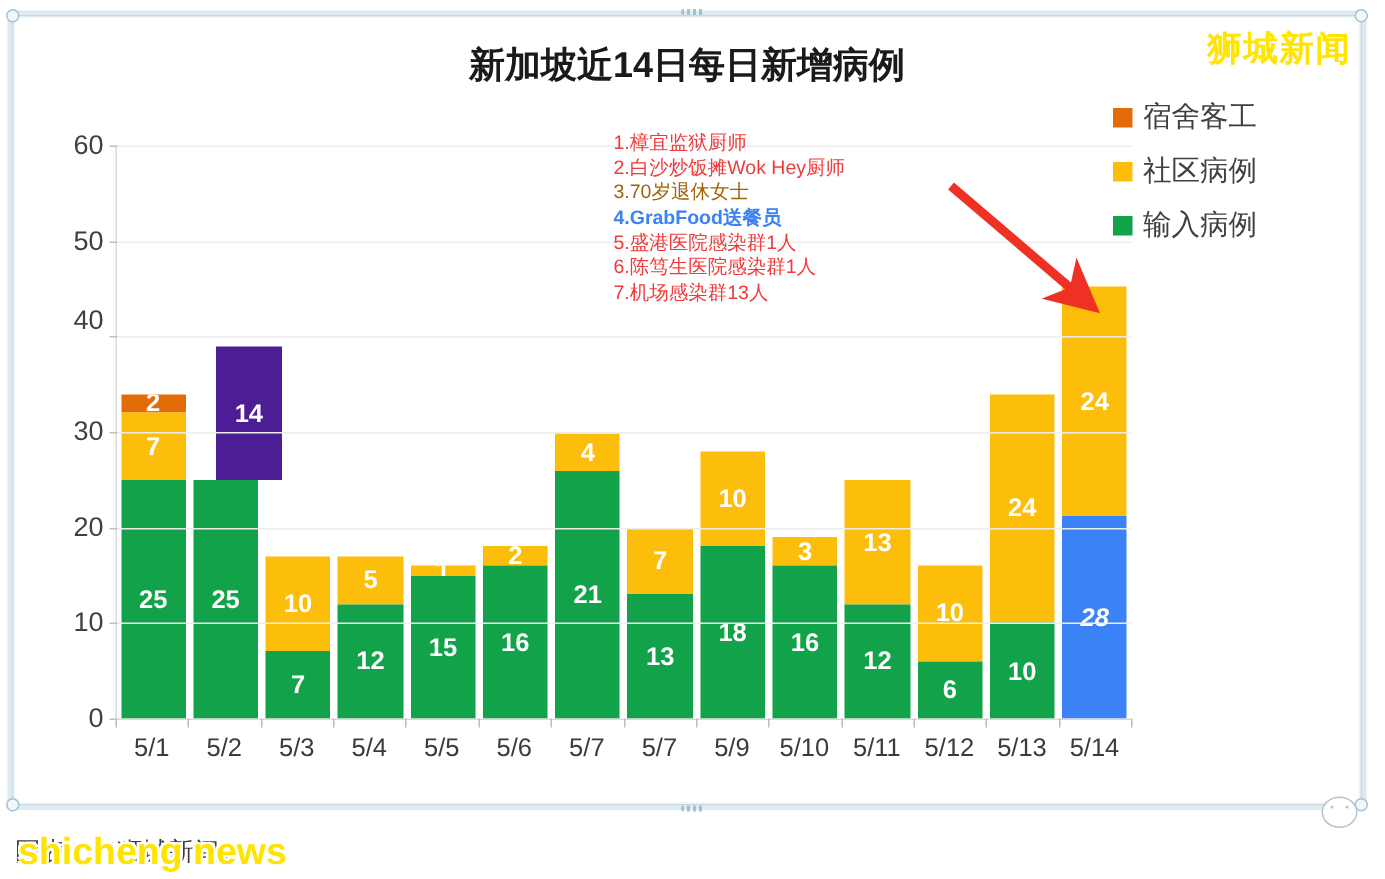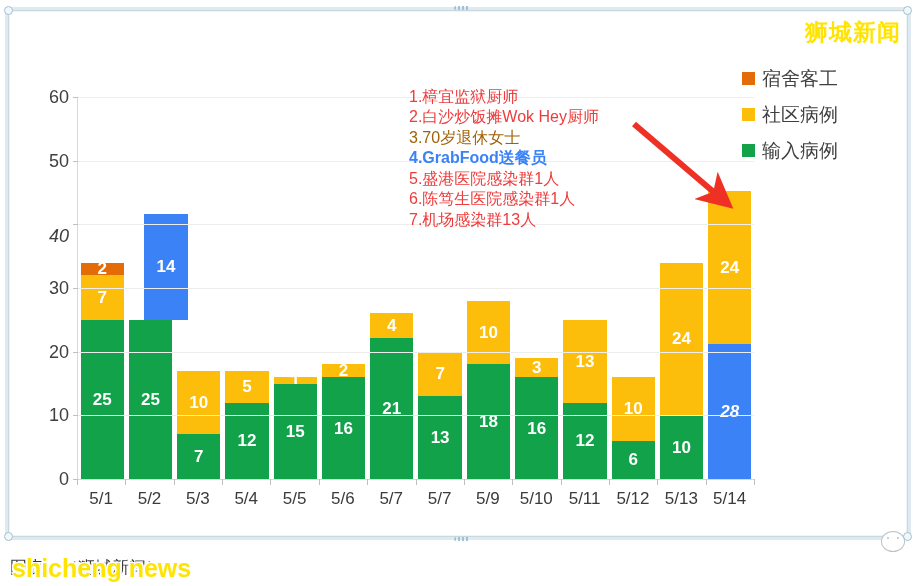--- a/index.html
+++ b/index.html
@@ -71,21 +71,21 @@
   .seg{width:100%;display:flex;align-items:center;justify-content:center;
        color:#ffffff;font-size:17px;font-weight:bold;overflow:hidden;line-height:1;}
 
   
   #x-labels{position:absolute;left:68px;top:478px;width:677px;height:30px;
             display:flex;justify-content:space-around;}
   .x-label{width:6.4%;text-align:center;font-size:17px;color:#3b3b3b;}
 
   
   #annotation{position:absolute;left:400px;top:76px;width:300px;}
-  .ann-line{font-size:16px;color:#ef3b3b;line-height:1.28;white-space:nowrap;}
+  .ann-line{font-size:13px;color:#ef3b3b;line-height:1.28;white-space:nowrap;}
 
   #arrow-svg{position:absolute;left:615px;top:105px;width:120px;height:100px;}
 
   
   #caption{
     position:absolute;left:10px;top:556px;font-size:17px;color:#3b3b3b;
     white-space:nowrap;
   }
   #watermark-bottom{
     position:absolute;left:12px;top:554px;font-size:25px;font-weight:bold;
@@ -111,20 +111,21 @@
 <body>
 
 <div id="chart-object">
   <span class="handle h-tl"></span>
   <span class="handle h-tr"></span>
   <span class="handle h-bl"></span>
   <span class="handle h-br"></span>
   <span class="handle h-tc"></span>
   <span class="handle h-bc"></span>
 
+  <div id="chart-title">新加坡近14日每日新增病例</div>
 
   <div id="watermark-top">狮城新闻</div>
 
   <div id="legend">
       <div class="legend-item">
         <span class="legend-swatch" style="background: rgb(227, 108, 9);"></span>
         <span class="legend-label">宿舍客工</span>
       </div>
       <div class="legend-item">
         <span class="legend-swatch" style="background: rgb(252, 189, 11);"></span>
@@ -135,54 +136,54 @@
         <span class="legend-label">输入病例</span>
       </div>
     </div>
 
   <div id="plot-wrap">
     <div id="y-axis">
         <div class="y-tick" style="top: 388px;">0</div>
         <div class="y-tick" style="top: 324.333px;">10</div>
         <div class="y-tick" style="top: 260.667px;">20</div>
         <div class="y-tick" style="top: 197px;">30</div>
-        <div class="y-tick" style="top: 145px; font-style: italic;">40</div>
+        <div class="y-tick" style="top: 123px;">40</div>
         <div class="y-tick" style="top: 69.6667px;">50</div>
         <div class="y-tick" style="top: 6px;">60</div>
       </div>
     <div id="plot-area">
       <div id="bars">
           <div class="bar-col">
             <div class="seg" style="background: rgb(227, 108, 9); height: 12.7333px;">2</div>
             <div class="seg" style="background: rgb(252, 189, 11); height: 44.5667px;">7</div>
             <div class="seg" style="background: rgb(18, 162, 74); height: 159.167px;">25</div>
           </div>
           <div class="bar-col">
-            <div class="seg" style="background: #3b82f6; height: 106px; margin-left: 31px;">14</div>
+            <div class="seg" style="background: #4c1d95; height: 89px; margin-left: 31px;">14</div>
             <div class="seg" style="background: rgb(18, 162, 74); height: 159.167px;">25</div>
           </div>
           <div class="bar-col">
             <div class="seg" style="background: rgb(252, 189, 11); height: 63.6667px;">10</div>
             <div class="seg" style="background: rgb(18, 162, 74); height: 44.5667px;">7</div>
           </div>
           <div class="bar-col">
             <div class="seg" style="background: rgb(252, 189, 11); height: 31.8333px;">5</div>
             <div class="seg" style="background: rgb(18, 162, 74); height: 76.4px;">12</div>
           </div>
           <div class="bar-col">
             <div class="seg" style="background: rgb(252, 189, 11); height: 6.36667px;">1</div>
             <div class="seg" style="background: rgb(18, 162, 74); height: 95.5px;">15</div>
           </div>
           <div class="bar-col">
             <div class="seg" style="background: rgb(252, 189, 11); height: 12.7333px;">2</div>
             <div class="seg" style="background: rgb(18, 162, 74); height: 101.867px;">16</div>
           </div>
           <div class="bar-col">
             <div class="seg" style="background: rgb(252, 189, 11); height: 25.4667px;">4</div>
-            <div class="seg" style="background: rgb(18, 162, 74); height: 141px;">21</div>
+            <div class="seg" style="background: rgb(18, 162, 74); height: 165px;">21</div>
           </div>
           <div class="bar-col">
             <div class="seg" style="background: rgb(252, 189, 11); height: 44.5667px;">7</div>
             <div class="seg" style="background: rgb(18, 162, 74); height: 82.7667px;">13</div>
           </div>
           <div class="bar-col">
             <div class="seg" style="background: rgb(252, 189, 11); height: 63.6667px;">10</div>
             <div class="seg" style="background: rgb(18, 162, 74); height: 114.6px;">18</div>
           </div>
           <div class="bar-col">

